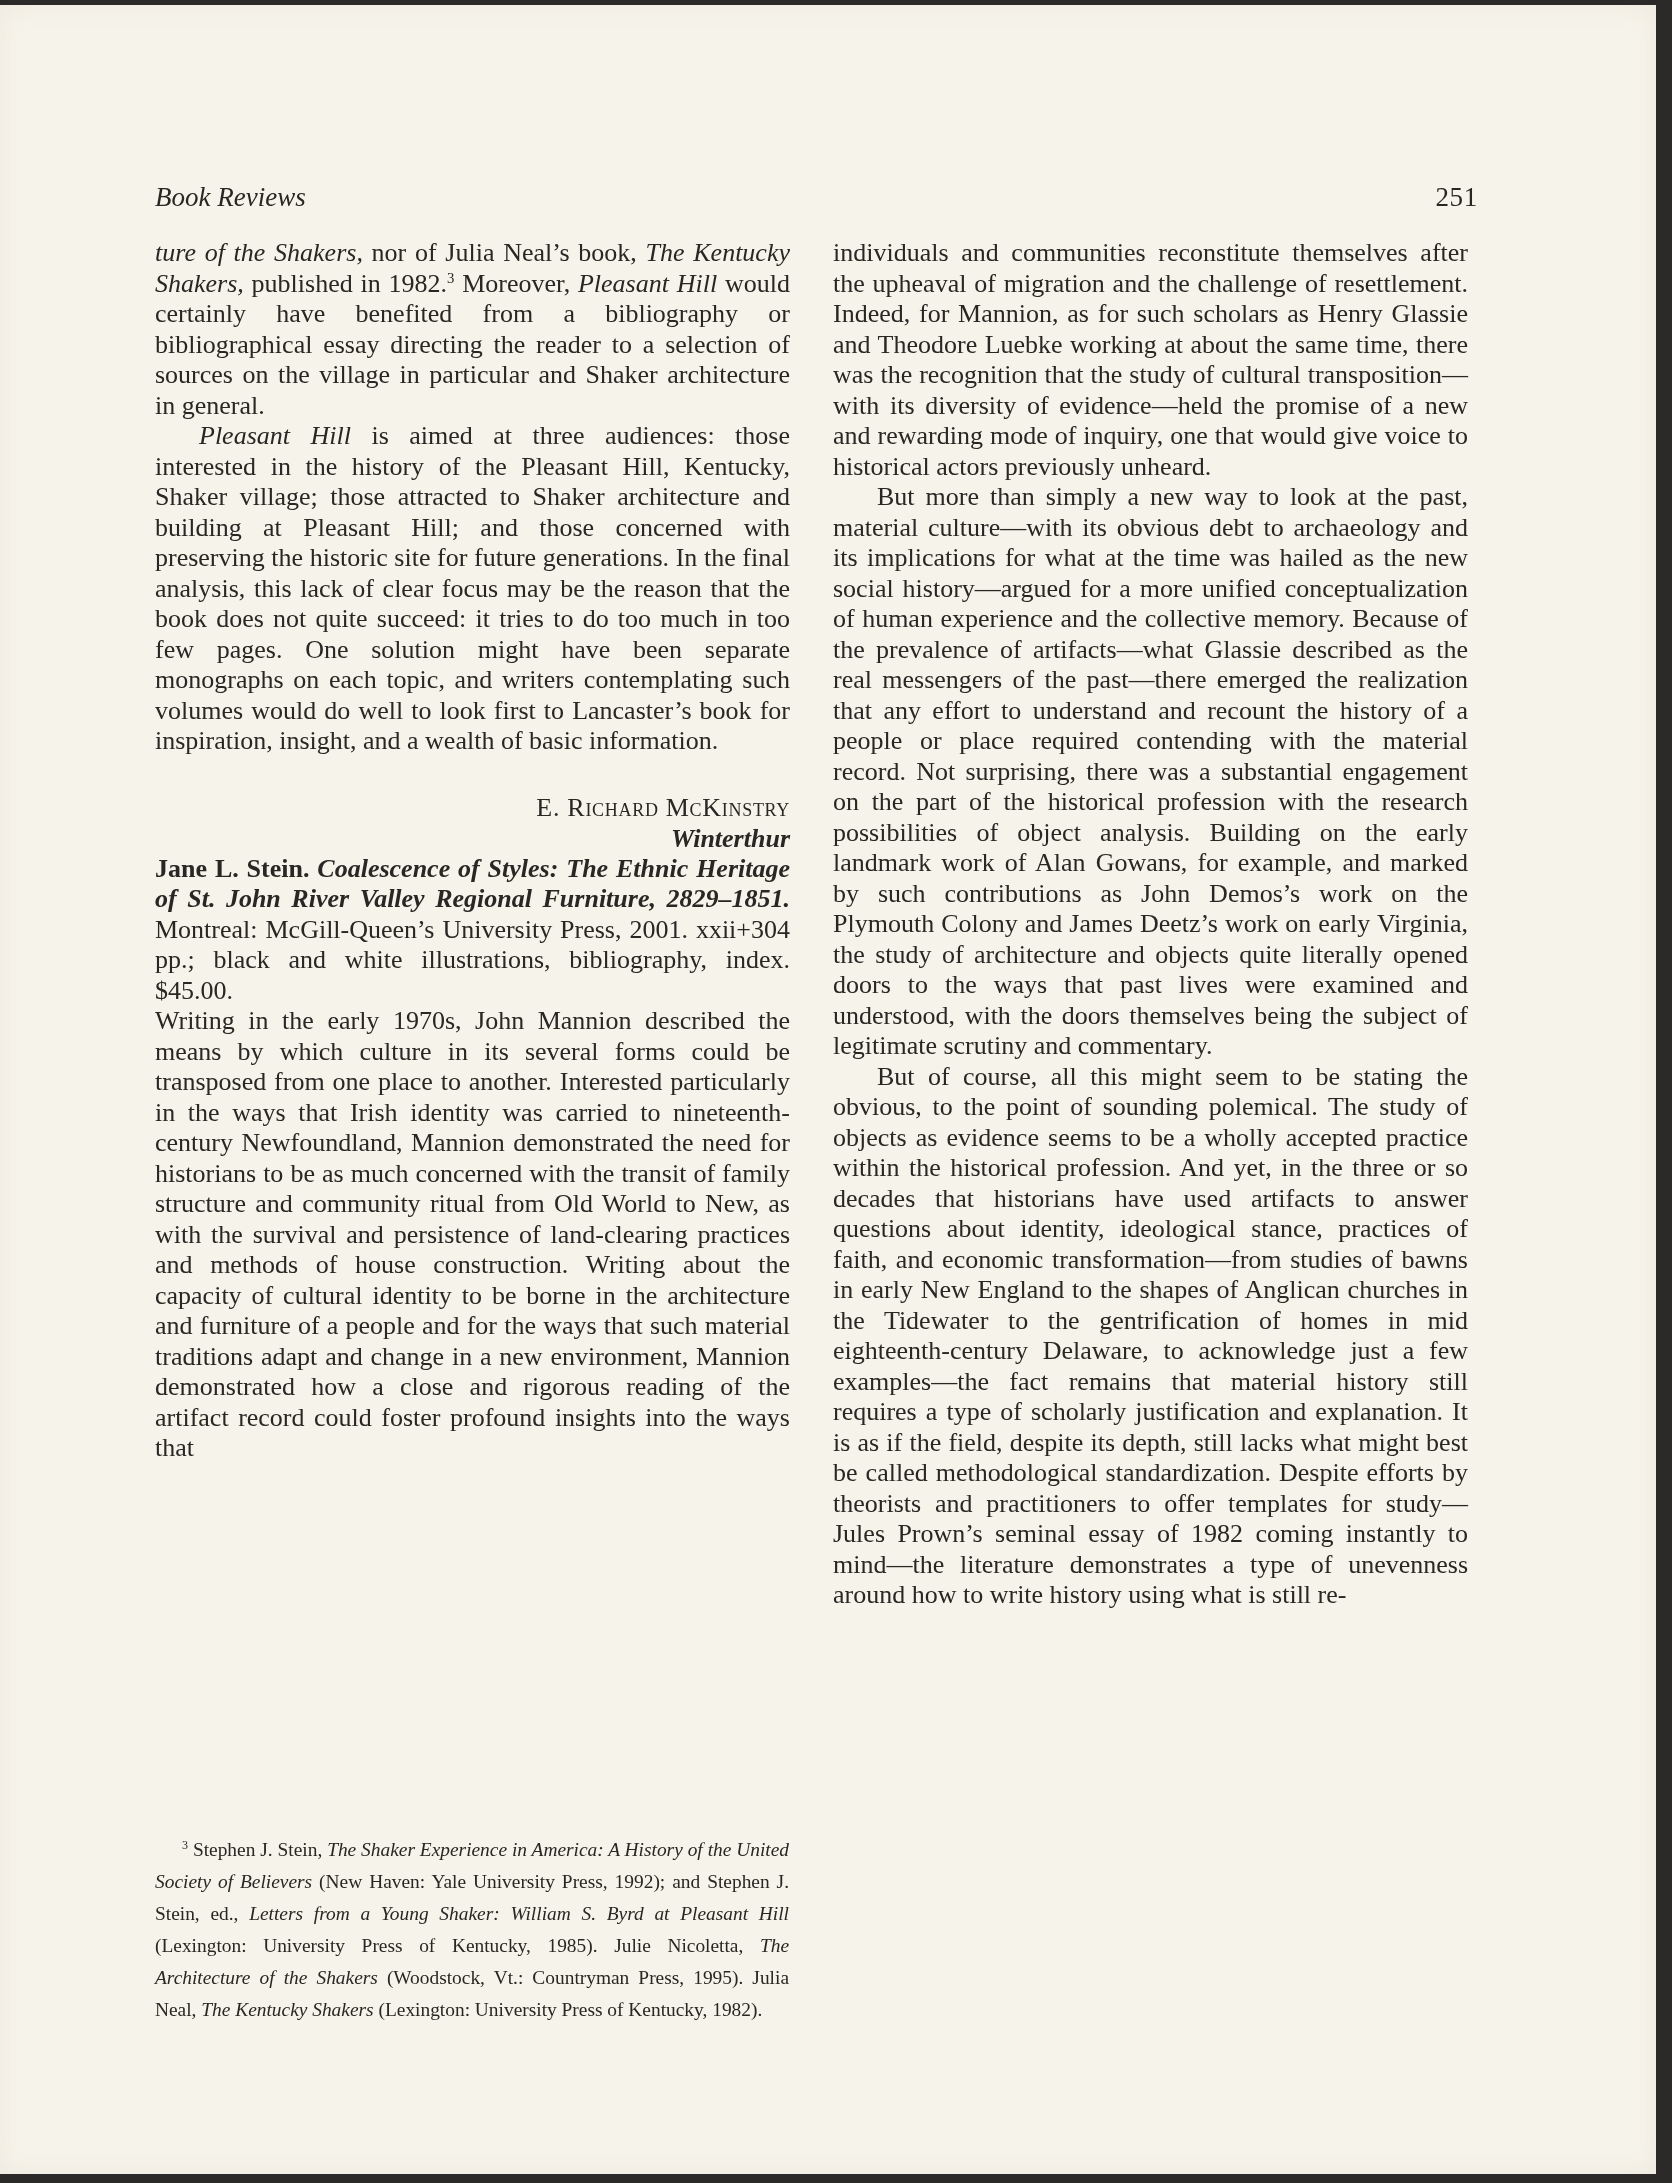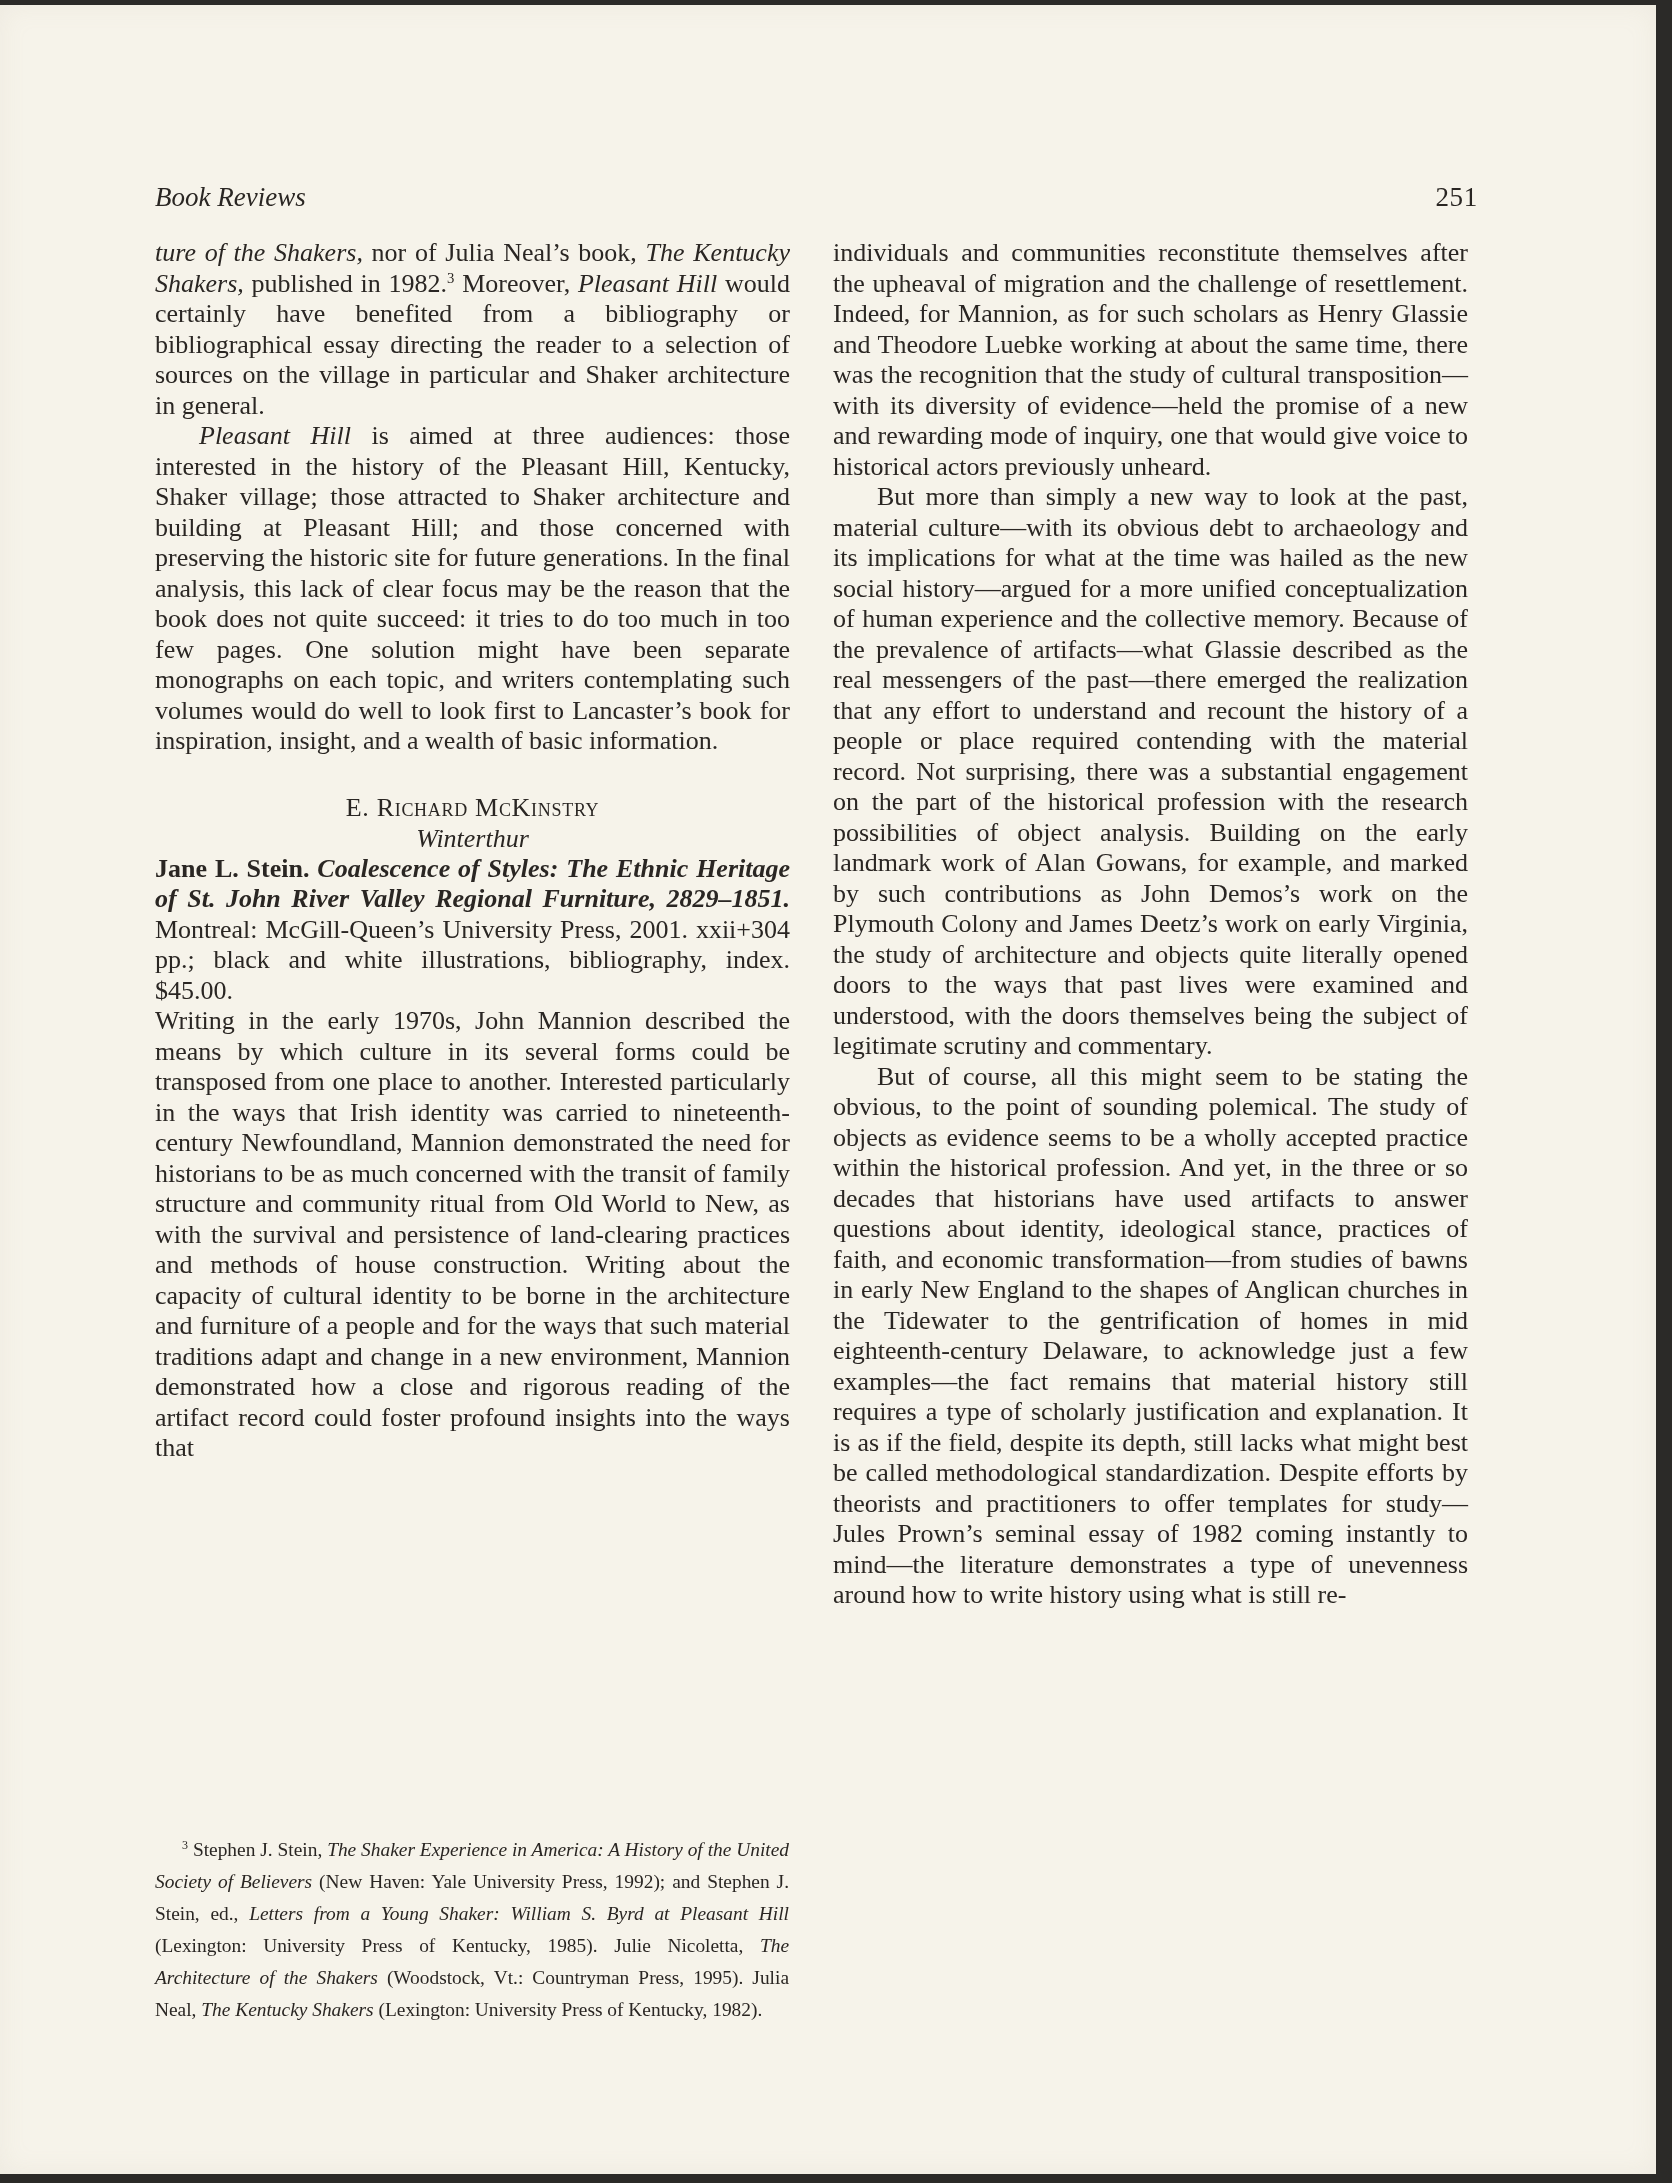--- a/index.html
+++ b/index.html
@@ -49,30 +49,31 @@
       hyphens: manual;
     }
     .column.left { left: 155px; }
     .column.right { left: 833px; }
     .column p {
       margin: 0;
       text-indent: 0;
     }
     .column p.indent { text-indent: 44px; }
     .sig {
-      text-align: center;
+      text-align: right;
       margin-top: 35px;
       line-height: 31px;
     }
     .sig .name {
       font-variant: small-caps;
       letter-spacing: 0.7px;
     }
     .sig .inst {
       font-style: italic;
+      font-weight: bold;
     }
     .review-head {
       margin-top: 75px;
       text-align: justify;
     }
     .review-head .author { font-weight: bold; }
     .review-head .title { font-weight: bold; font-style: italic; }
     .review-body {
       margin-top: 32px;
     }

